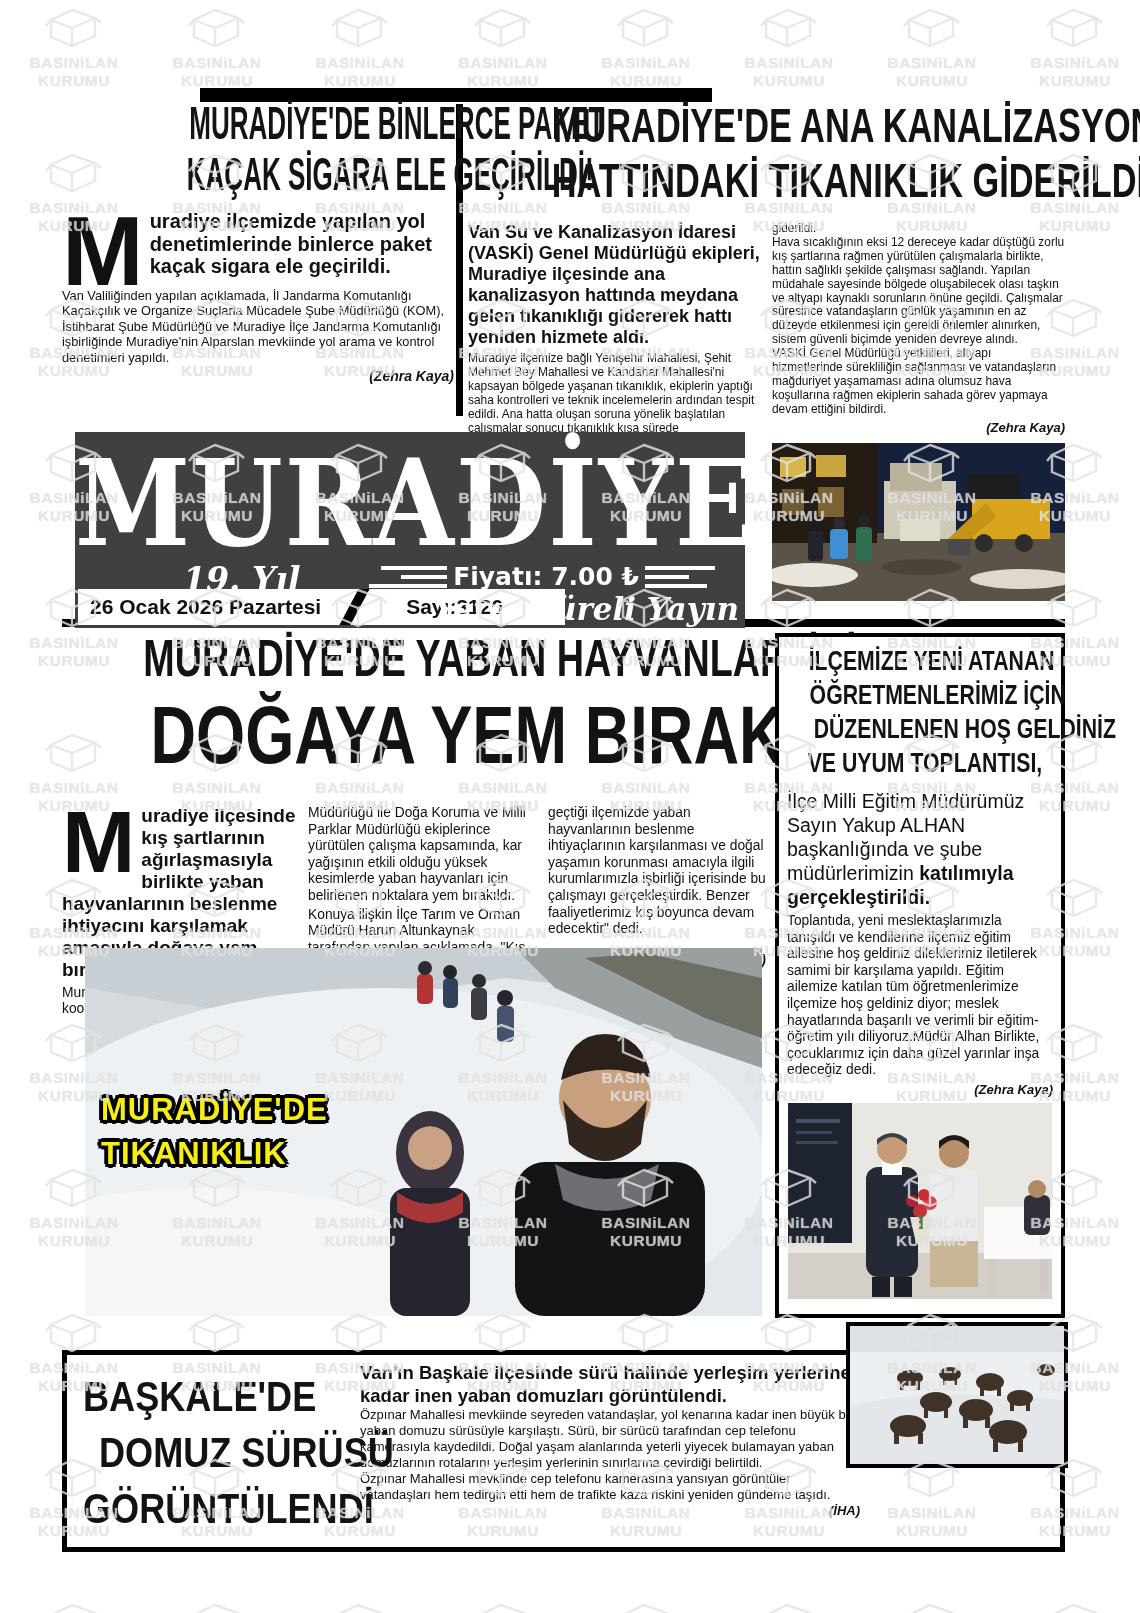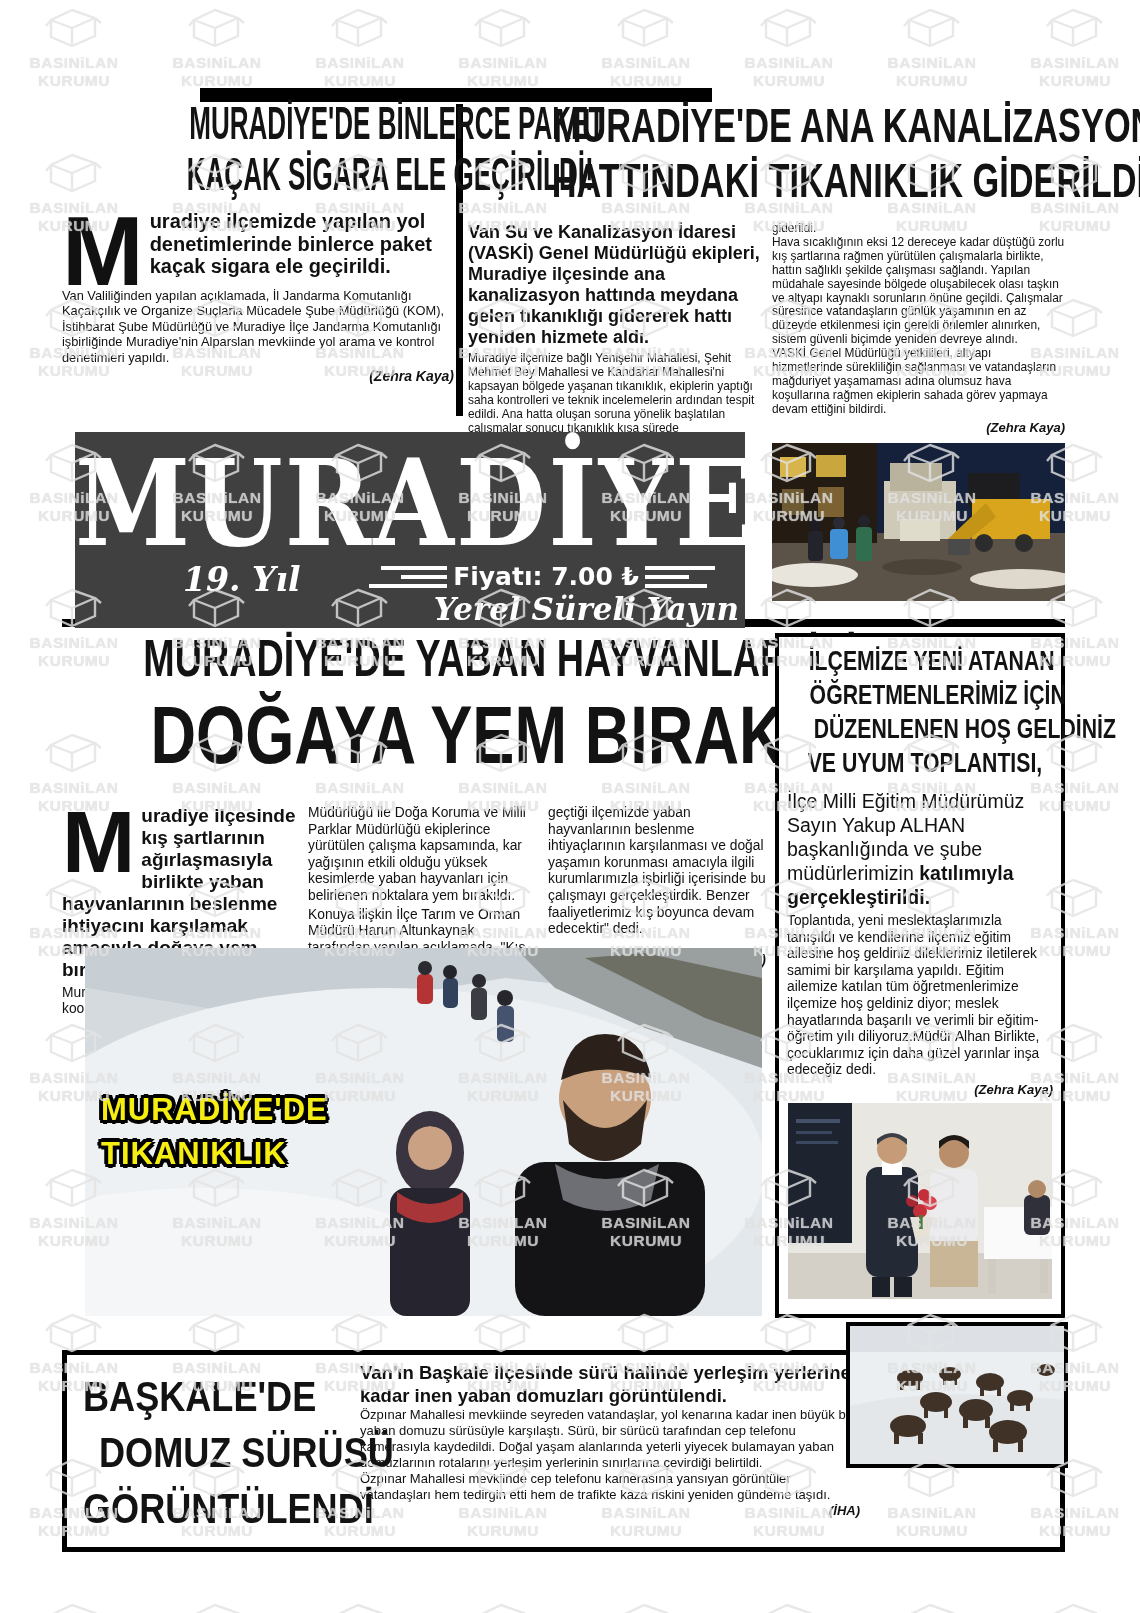--- a/index.html
+++ b/index.html
@@ -175,20 +175,25 @@
           <i></i>
           <i></i>
         </span>
       <span>Fiyatı:  7.00 ₺</span>
       <span class="linestack right">
           <i></i>
           <i></i>
           <i></i>
         </span>
     </div>
+    <div class="mh-strip">
+      <span class="mh-date">26 Ocak 2026 Pazartesi</span>
+      <span class="mh-slash"></span>
+      <span class="mh-issue">Sayı:3120</span>
+    </div>
     <div class="mh-script">Yerel Süreli Yayın</div>
   </header>
 
   <section class="feeding z1">
     <div class="hl hl1"><span>MURADİYE'DE YABAN HAYVANLARI İÇİN</span></div>
     <div class="hl hl2"><span>DOĞAYA YEM BIRAKILDI</span></div>
     <div class="cols">
       <div class="fc1">
         <span class="dropcap">M</span>
         <span class="lead">uradiye ilçesinde kış şartlarının ağırlaşmasıyla birlikte yaban hayvanlarının beslenme ihtiyacını karşılamak amacıyla doğaya yem bırakıldı.</span>

